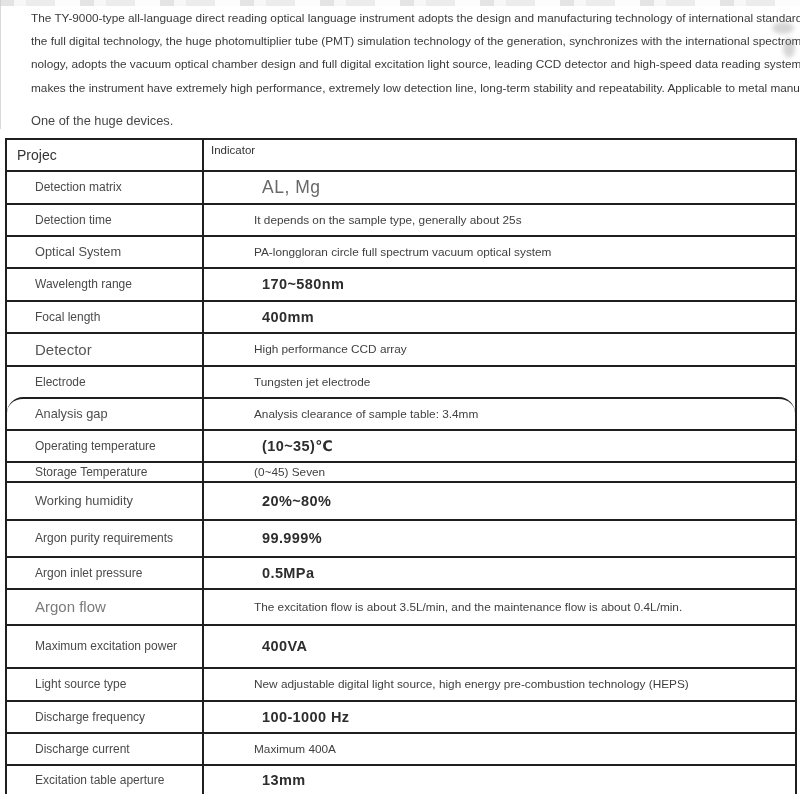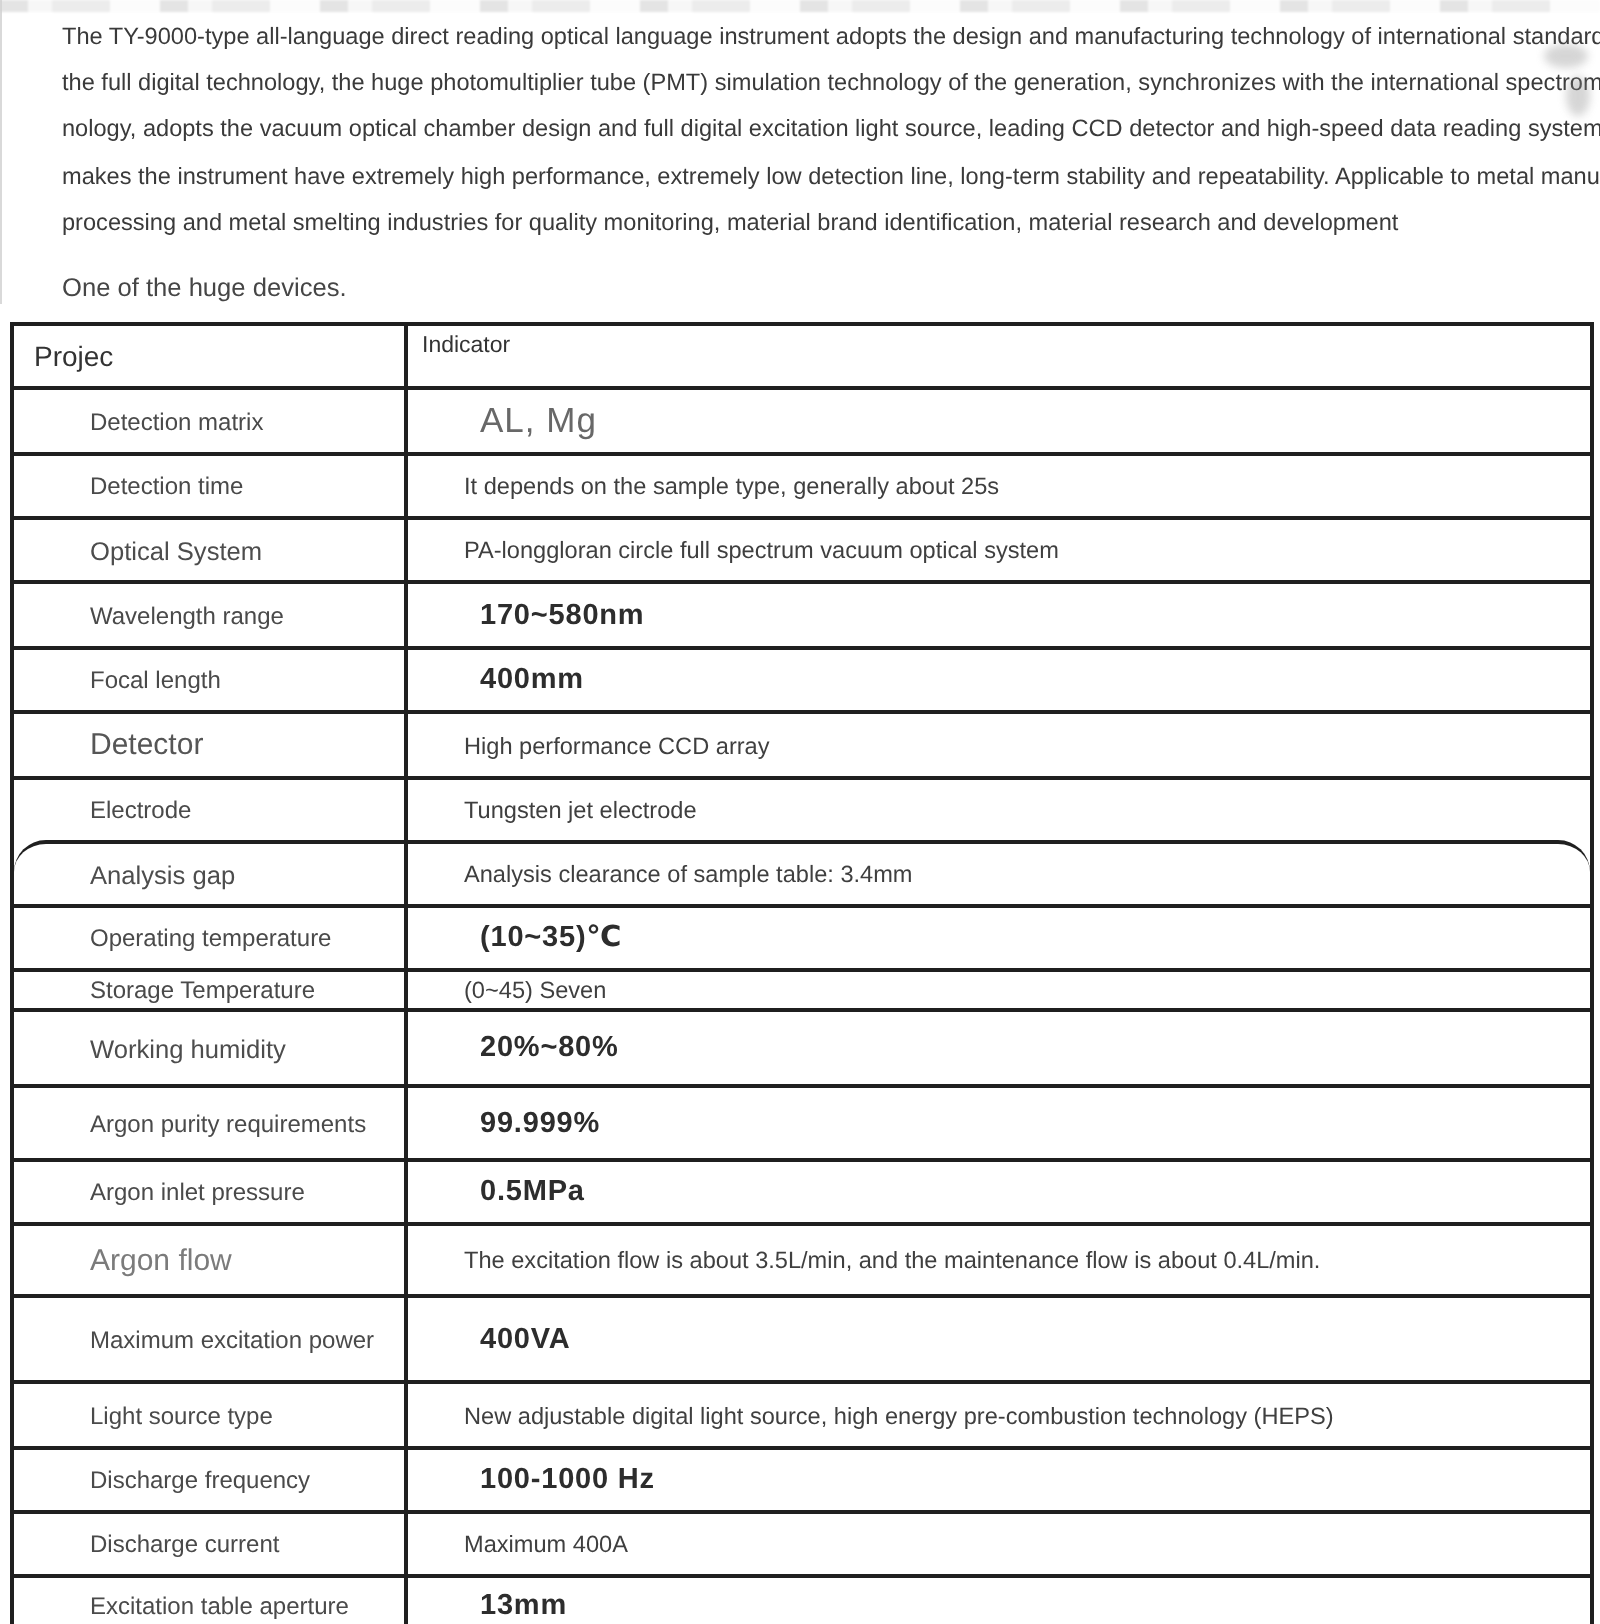--- a/index.html
+++ b/index.html
@@ -51,23 +51,23 @@
     border: 2px solid #1f1f1f;
     border-bottom: 0;
     background: #fff;
   }
   .s-row { display: flex; width: 100%; }
   .s-row + .s-row { border-top: 2px solid #1f1f1f; }
   .cell { display: flex; align-items: center; }
   .cell.left {
     width: 197px; flex: 0 0 197px;
     border-right: 2px solid #1f1f1f;
-    padding-left: 38px;
-  }
-  .cell.right { flex: 1 1 auto; padding-left: 28px; }
+    padding-left: 28px;
+  }
+  .cell.right { flex: 1 1 auto; padding-left: 50px; }
 
   
   .s-row.header { height: 30px; }
   .s-row.header .cell.left {
     padding-left: 10px;
     align-items: center;
   }
   .s-row.header .cell.right {
     padding-left: 7px;
     align-items: flex-start; padding-top: 4px;
@@ -96,21 +96,20 @@
 <div class="top-edge"></div>
 <div class="artifact-a"></div>
 <div class="artifact-b"></div>
 
 <div class="head-block">
   <div class="intro">
       <div class="intro-line">The TY-9000-type all-language direct reading optical language instrument adopts the design and manufacturing technology of international standard, adopts</div>
       <div class="intro-line">the full digital technology, the huge photomultiplier tube (PMT) simulation technology of the generation, synchronizes with the international spectrometer tech-</div>
       <div class="intro-line">nology, adopts the vacuum optical chamber design and full digital excitation light source, leading CCD detector and high-speed data reading system, which</div>
       <div class="intro-line">makes the instrument have extremely high performance, extremely low detection line, long-term stability and repeatability. Applicable to metal manufacturing,</div>
-      <div class="intro-line">processing and metal smelting industries for quality monitoring, material brand identification, material research and development</div>
     </div>
   <div class="section-title">One of the huge devices.</div>
 </div>
 
 <div class="spec-table">
   <div class="s-row header">
     <div class="cell left">
       <span class="th-project">Projec</span>
     </div>
     <div class="cell right">

